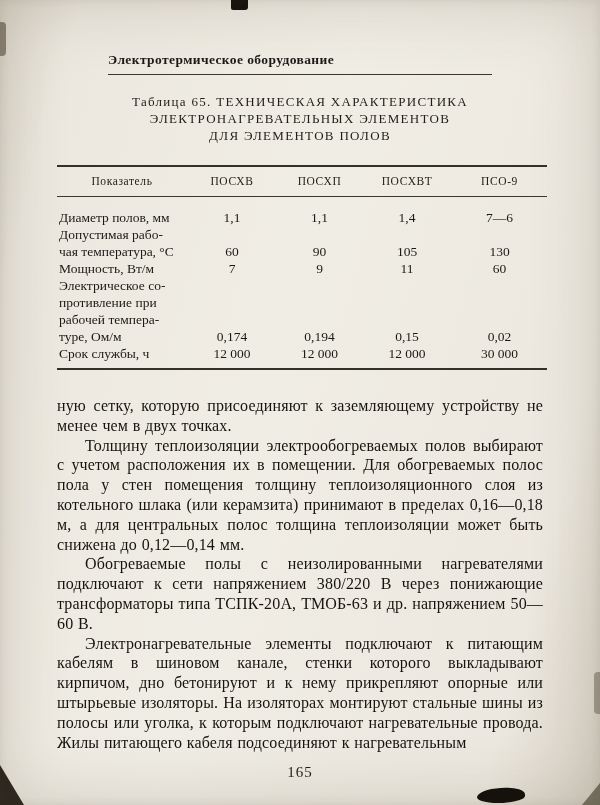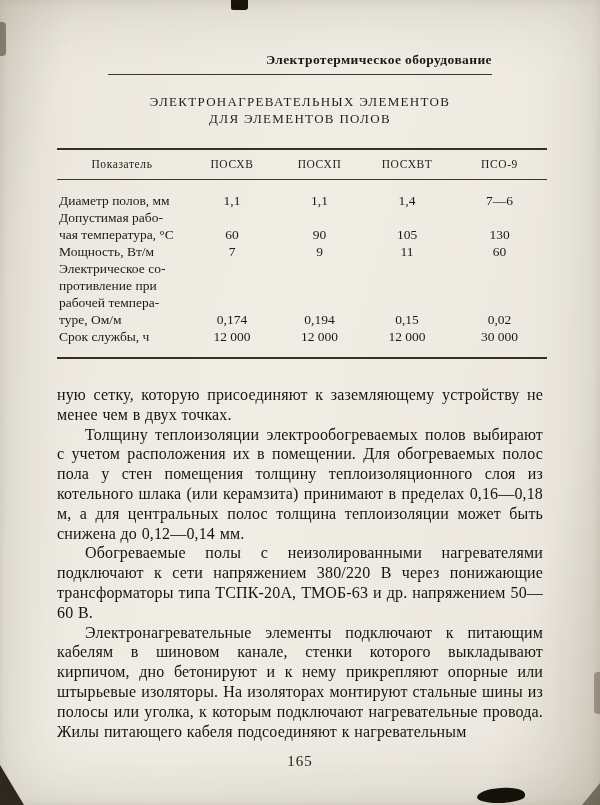--- a/index.html
+++ b/index.html
@@ -18,21 +18,21 @@
   }
   .scan::after {
     content: ""; position: absolute; inset: 0; pointer-events: none;
     box-shadow: inset 0 0 70px rgba(70,58,34,.20), inset 0 0 10px rgba(70,58,34,.10);
   }
   .page { position: relative; padding: 52px 57px 0 57px; }
 
   
   .running-header {
     width: 384px; margin: 0 auto;
-    text-align: right;
+    text-align: left;
     font-weight: bold; font-size: 13.5px; letter-spacing: .4px;
     padding-bottom: 6px;
     border-bottom: 1px solid #3b362e;
   }
 
   
   .caption { margin-top: 18px; text-align: center; }
   .caption div {
     font-size: 13px; letter-spacing: 1.3px; line-height: 17px;
     color: #211d18;
@@ -58,21 +58,21 @@
   tbody th.rowlabel {
     font-weight: normal; font-size: 13.5px; text-align: left;
     white-space: pre-line; line-height: 17px;
     vertical-align: bottom; padding-left: 2px;
   }
   tbody td.val {
     font-size: 13.5px; text-align: center; vertical-align: bottom;
     line-height: 17px; white-space: nowrap;
   }
   tbody tr:first-child th, tbody tr:first-child td { padding-top: 12px; }
-  tbody tr:last-child th, tbody tr:last-child td { padding-bottom: 12px; }
+  tbody tr:last-child th, tbody tr:last-child td { padding-bottom: 6px; }
 
   
   .bodytext { margin-top: 26px; }
   .bodytext p {
     font-size: 16px; line-height: 19.8px;
     text-align: justify; letter-spacing: .15px; word-spacing: .5px;
     color: #17140f;
   }
   .bodytext p.indent { text-indent: 28px; }
 
@@ -94,20 +94,21 @@
 </head>
 <body>
 
 <div class="scan">
 
   <div class="page">
 
     <div class="running-header">Электротермическое оборудование</div>
 
     <div class="caption">
+      <div>Таблица 65. ТЕХНИЧЕСКАЯ ХАРАКТЕРИСТИКА</div>
       <div>ЭЛЕКТРОНАГРЕВАТЕЛЬНЫХ ЭЛЕМЕНТОВ</div>
       <div>ДЛЯ ЭЛЕМЕНТОВ ПОЛОВ</div>
     </div>
 
     <table class="spec-table">
       <colgroup>
         <col class="c-lbl">
           <col class="c-1">
           <col class="c-2">
           <col class="c-3">

